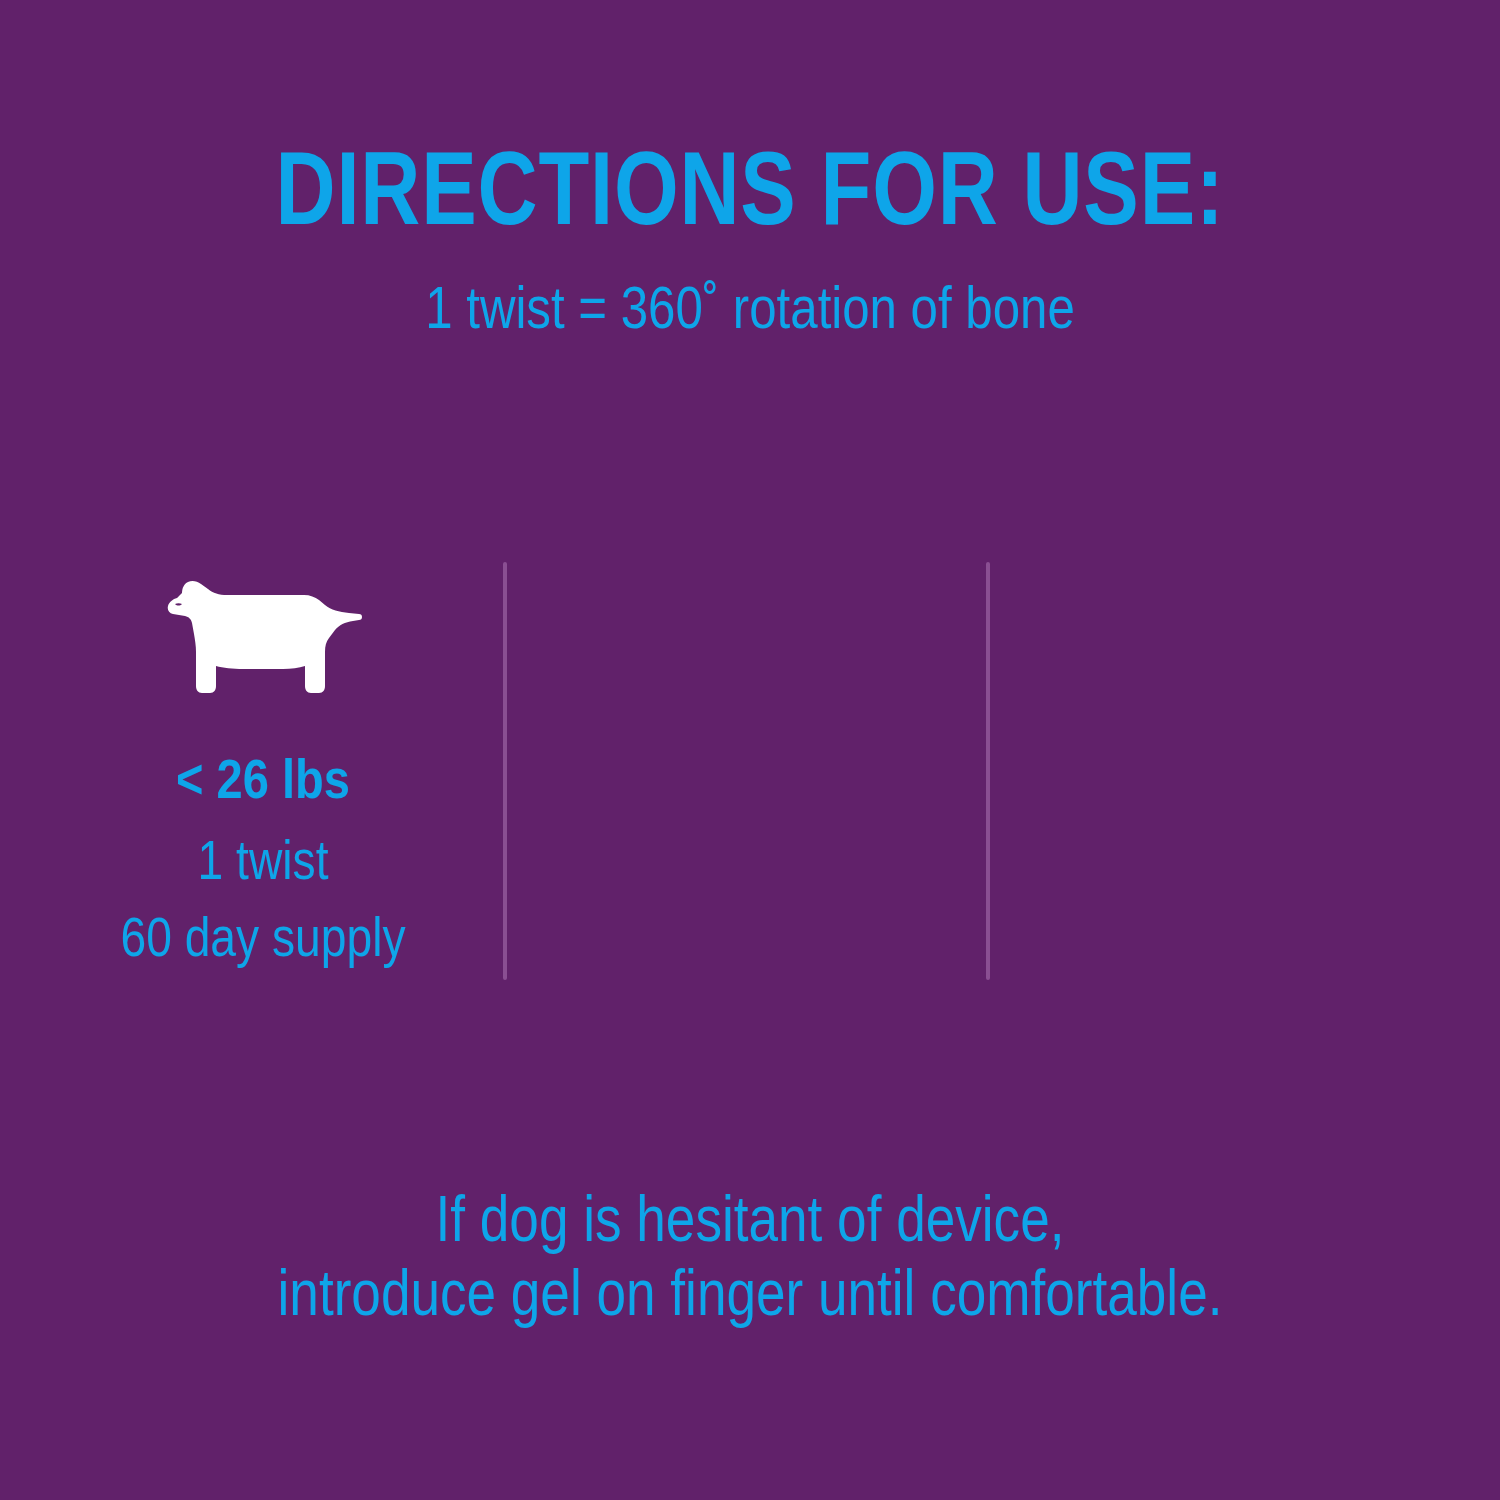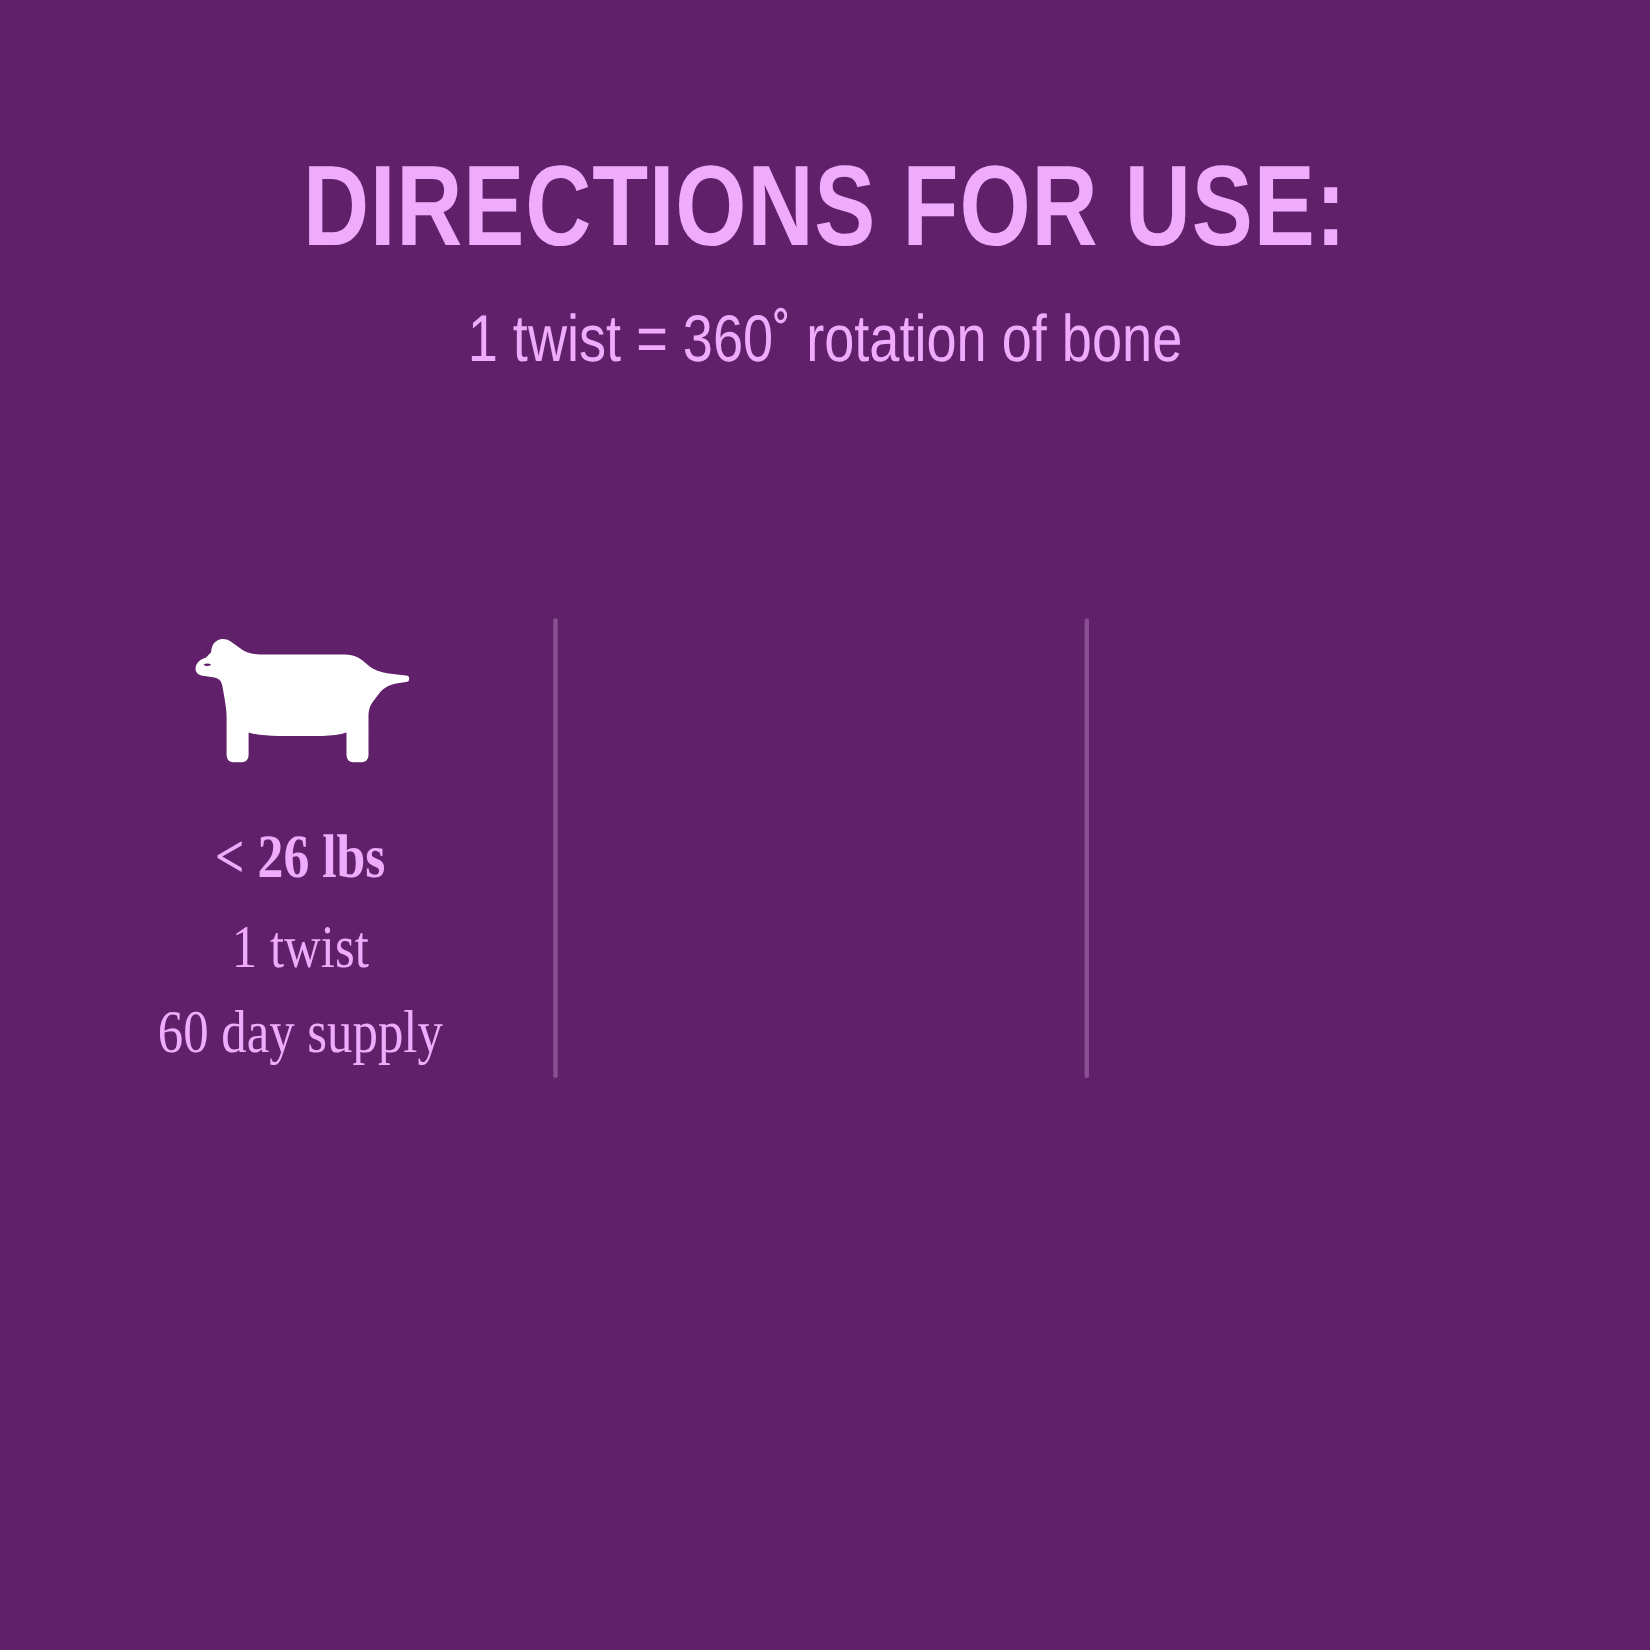--- a/index.html
+++ b/index.html
@@ -56,21 +56,21 @@
     left: 0;
     width: 1500px;
     height: 520px;
   }
   .col {
     position: absolute;
     top: 0;
     width: 440px;
     height: 520px;
   }
-  .col-1 { left: 53px; font-family: Liberation Serif, serif; }
+  .col-1 { left: 43px; }
   .col-2 { left: 527px; }
   .col-3 { left: 1000px; }
 
   .dog-wrap {
     position: absolute;
     left: 0;
     width: 440px;
     height: 230px;
     top: 0;
     display: flex;
@@ -132,21 +132,21 @@
     font-size: 64px;
     line-height: 74px;
     transform: scaleX(0.83);
     transform-origin: 50% 50%;
     white-space: nowrap;
   }
 </style>
 </head>
 <body style="background: rgb(97, 33, 106);">
 
-<div id="page" style="background: rgb(97, 33, 106); color: #f0abfc;">
+<div id="page" style="background: rgb(97, 33, 106); color: #0ea5e9;">
 
   <div class="title">DIRECTIONS FOR USE:</div>
   <div class="subtitle">1 twist = 360˚ rotation of bone</div>
 
   <div class="divider divider-1" style="background: rgb(138, 79, 146);"></div>
   <div class="divider divider-2" style="background: rgb(138, 79, 146);"></div>
 
   <div class="columns">
 
     <div class="col col-1">
@@ -197,14 +197,18 @@
       </div>
       <div class="col-label">&lt; 26 lbs</div>
       <div class="col-line col-line-1">1 twist</div>
       <div class="col-line col-line-2">60 day supply</div>
     </div>
 
 
 
   </div>
 
+  <div class="footer">
+    <div class="footer-line">If dog is hesitant of device,</div>
+    <div class="footer-line">introduce gel on finger until comfortable.</div>
+  </div>
 
 </div>
 
 </body></html>

